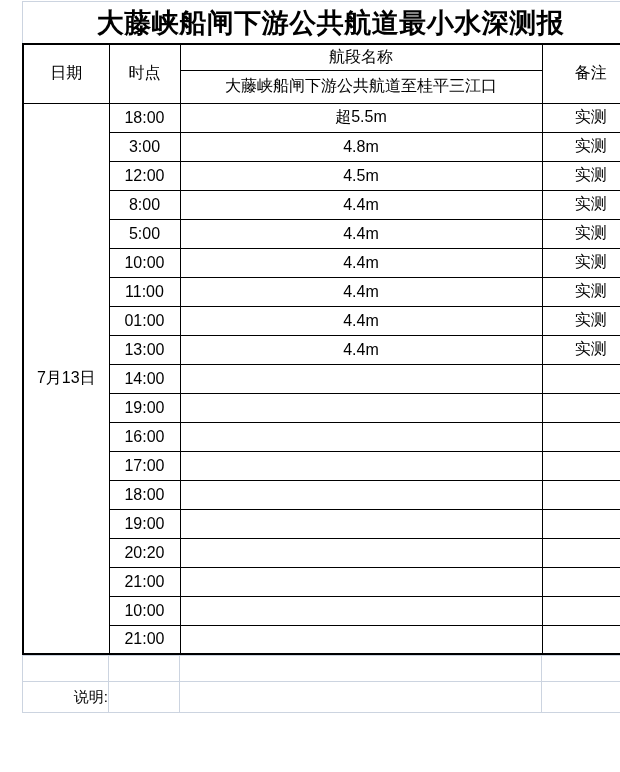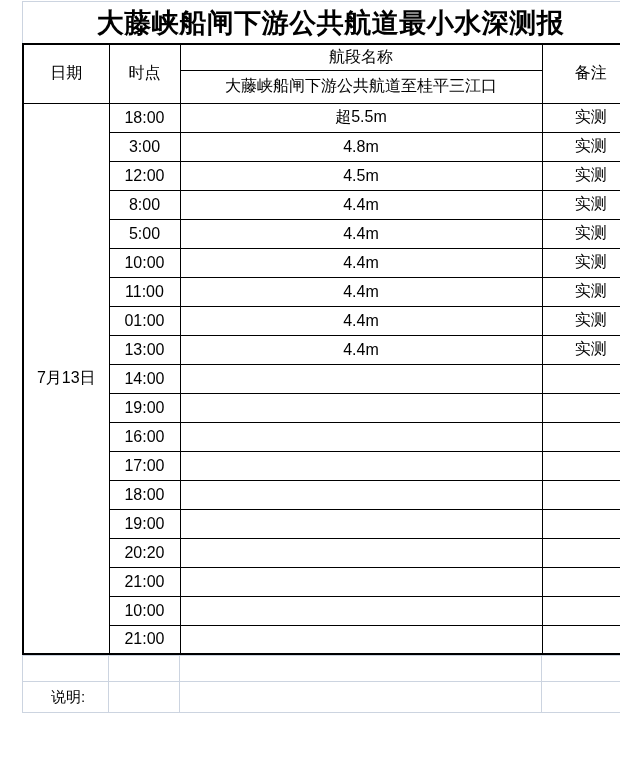--- a/index.html
+++ b/index.html
@@ -32,21 +32,21 @@
   table.main tr.datarow { height: 29px; }
   td.hcell { font-size: 15px; margin-top: 39px; }
 
   
   table.light { width: 617px; }
   table.light td { border: 1px solid #ccd4e0; font-size: 15px; vertical-align: middle; overflow: hidden; white-space: nowrap; }
   tr.gap-row { height: 26px; }
   tr.label-row { height: 31px; }
   tr.note-row-a { height: 26px; }
   tr.note-row-b { height: 31px; }
-  td.left-text { text-align: center; padding-left: 5px; }
+  td.left-text { text-align: right; padding-left: 5px; }
 </style>
 </head>
 <body>
 
 <div class="sheet">
 
   <div class="title-row">大藤峡船闸下游公共航道最小水深测报</div>
 
   <table class="main">
     <colgroup>

